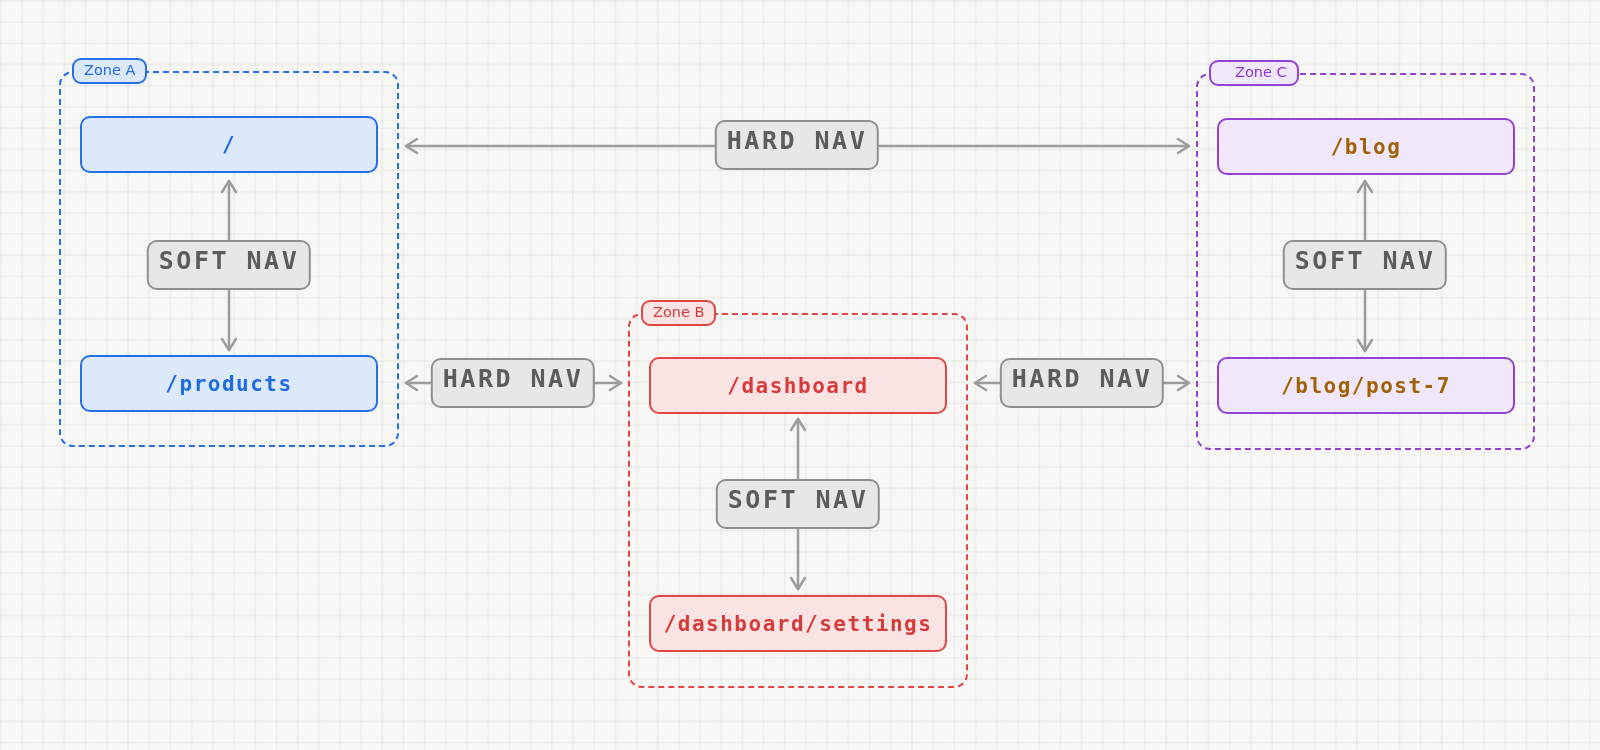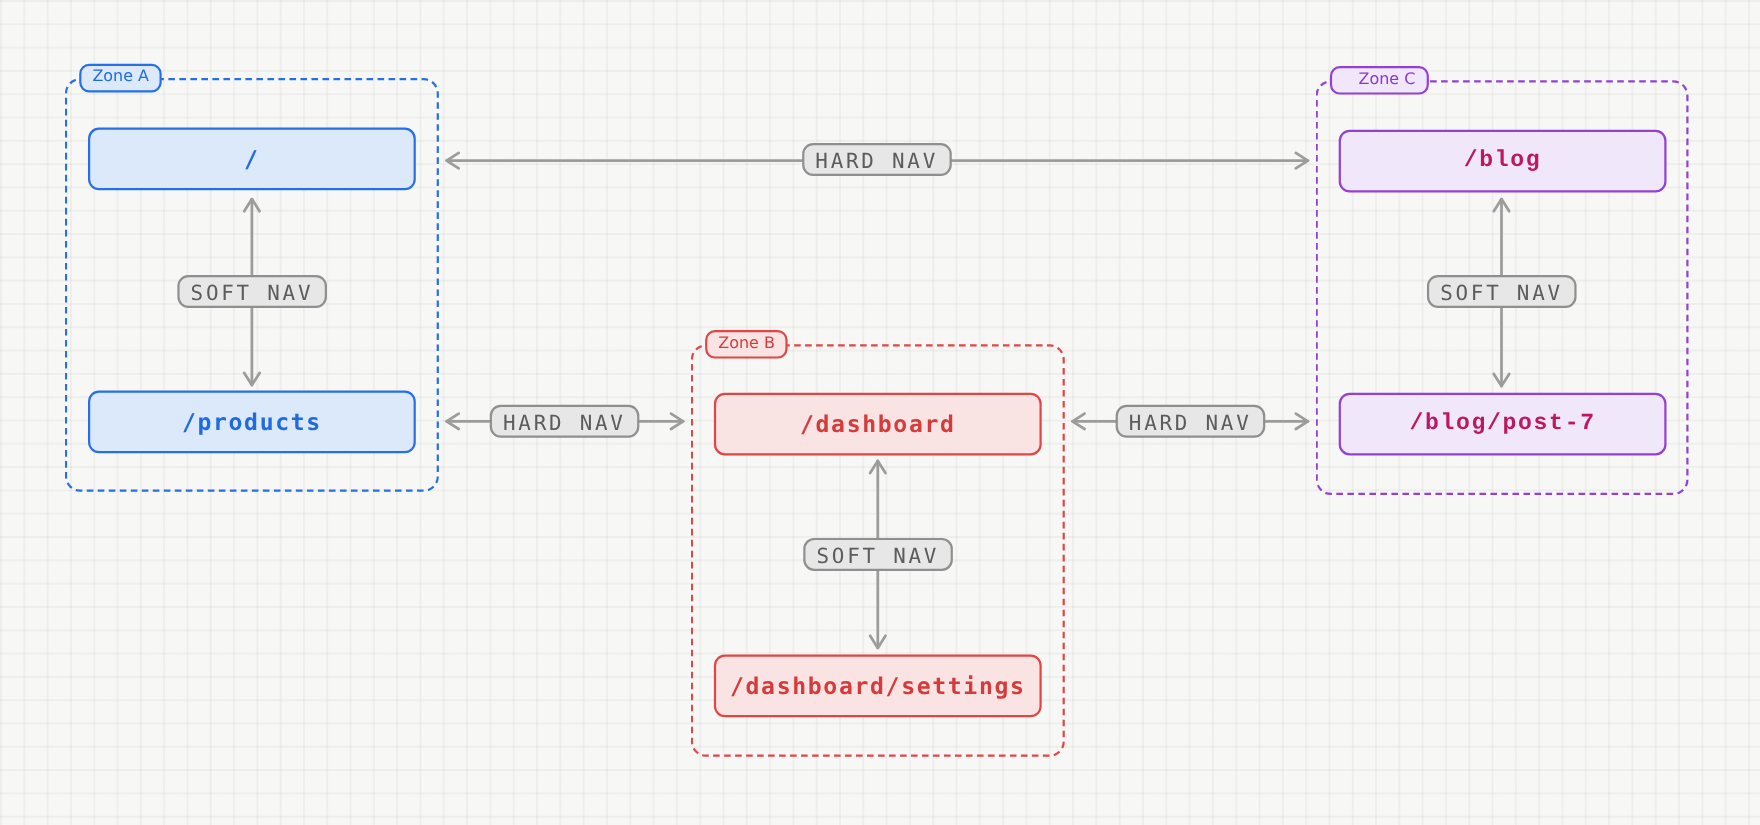--- a/index.html
+++ b/index.html
@@ -61,42 +61,42 @@
     font-size: 21px;
     letter-spacing: 1.5px;
     white-space: nowrap;
   }
   .node.top    { top: 43px; }
   .node.bottom { top: 282px; }
   .zone-b .node.top    { top: 42px; }
   .zone-b .node.bottom { top: 280px; }
   .node-blue   { background: #dbe9fb; border-color: #2570e8; color: #1f6be0; }
   .node-red    { background: #f9e3e3; border-color: #e04646; color: #d63b3b; }
-  .node-purple { background: #f1e7fa; border-color: #9340d4; color: #be185d; font-family: Liberation Mono, monospace; }
+  .node-purple { background: #f1e7fa; border-color: #9340d4; color: #a16207; }
 
   
   .arrows {
     position: absolute;
     left: 0; top: 0;
     width: 1600px;
     height: 750px;
     pointer-events: none;
   }
 
   
   .nav-pill {
     position: absolute;
     transform: translate(-50%, -50%);
-    padding: 4px 10px 0;
+    padding: 4px 10px 13px;
     background: #e7e7e7;
     border: 2.5px solid #8f8f8f;
     border-radius: 10px;
     font-family: "DejaVu Sans Mono", monospace;
-    font-weight: 400;
-    font-size: 19px;
+    font-weight: 700;
+    font-size: 25px;
     letter-spacing: 2.5px;
     color: #5c5c5c;
     white-space: nowrap;
     z-index: 5;
   }
 </style>
 </head>
 <body>
 
 <div class="canvas">

